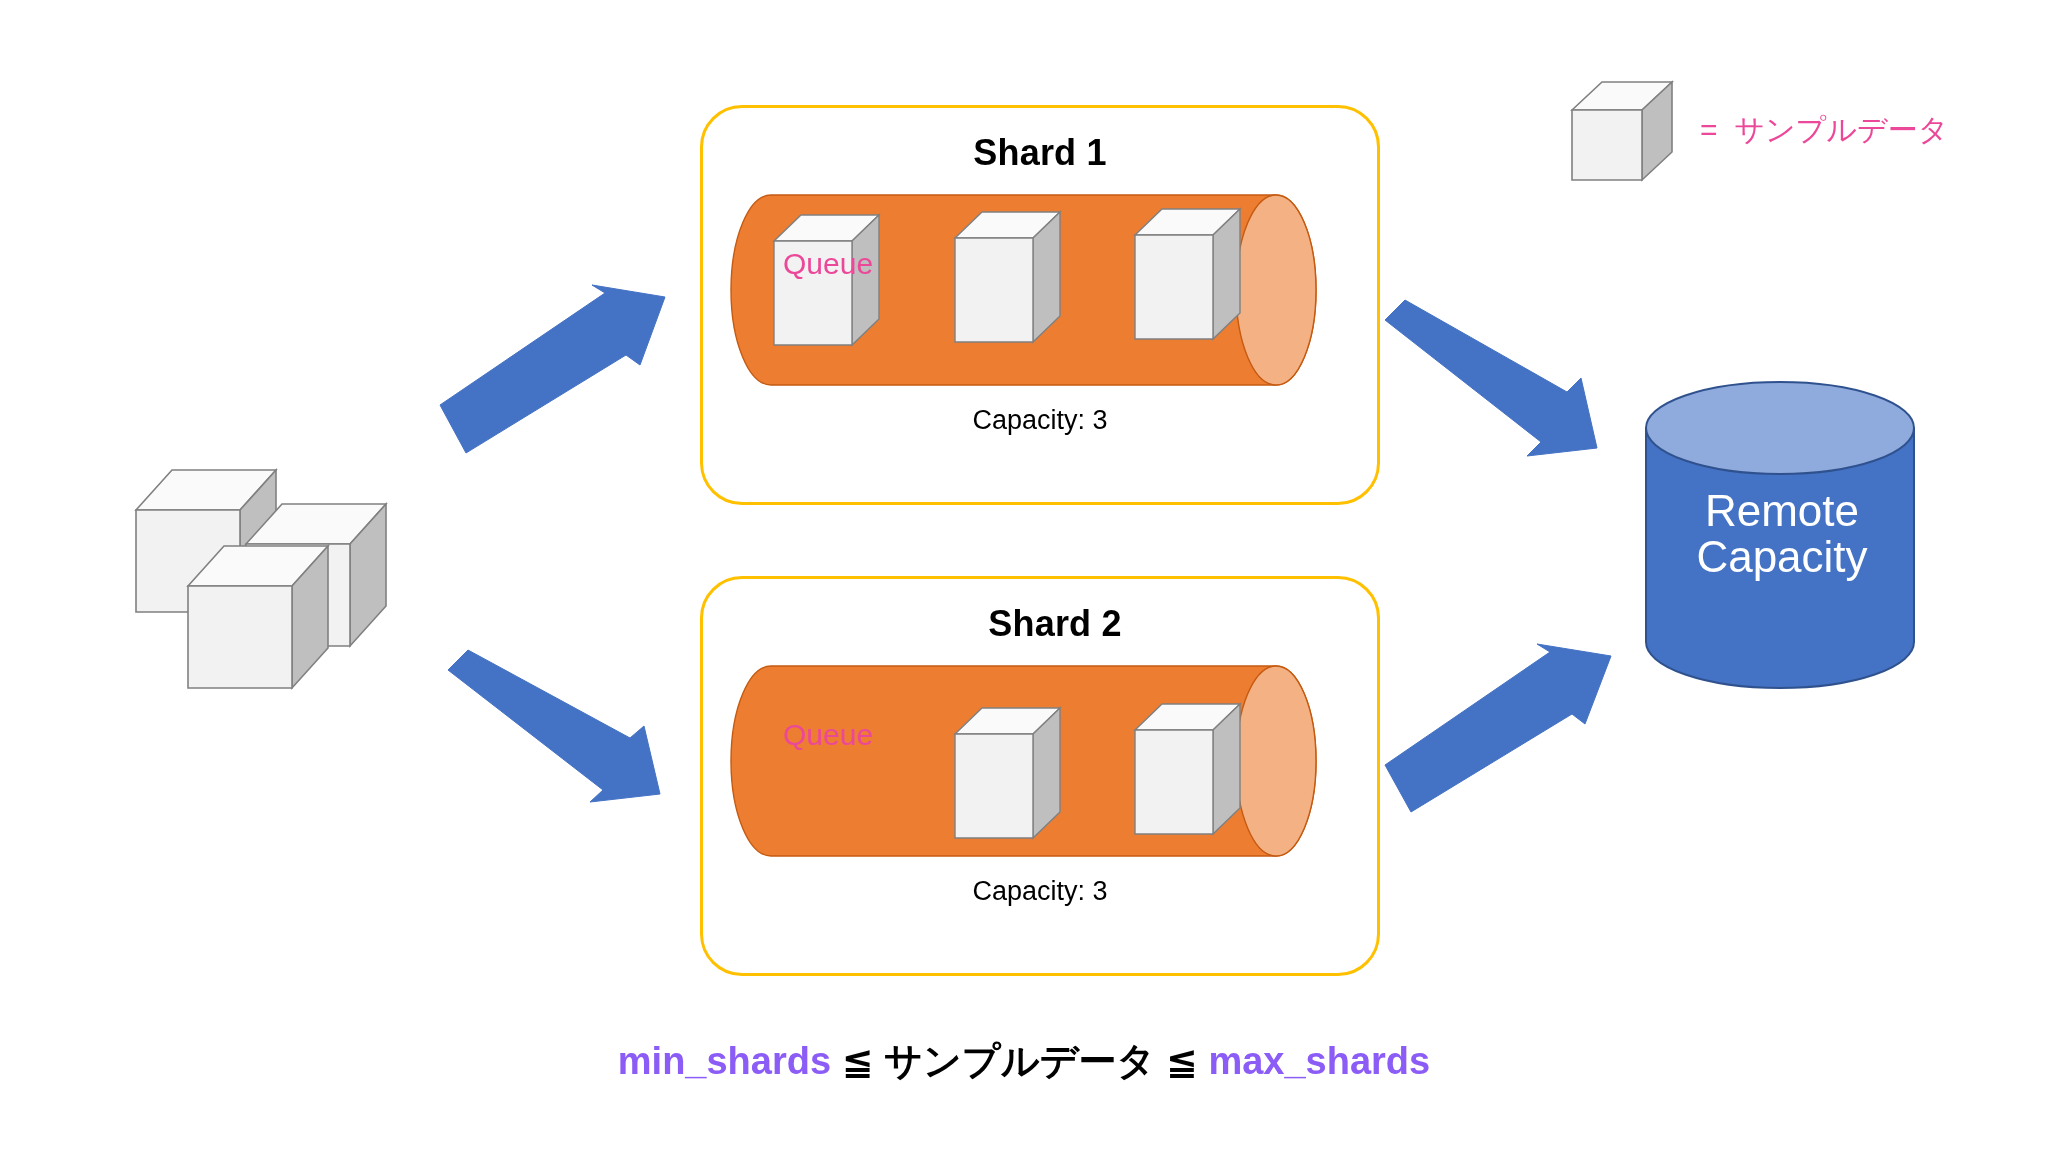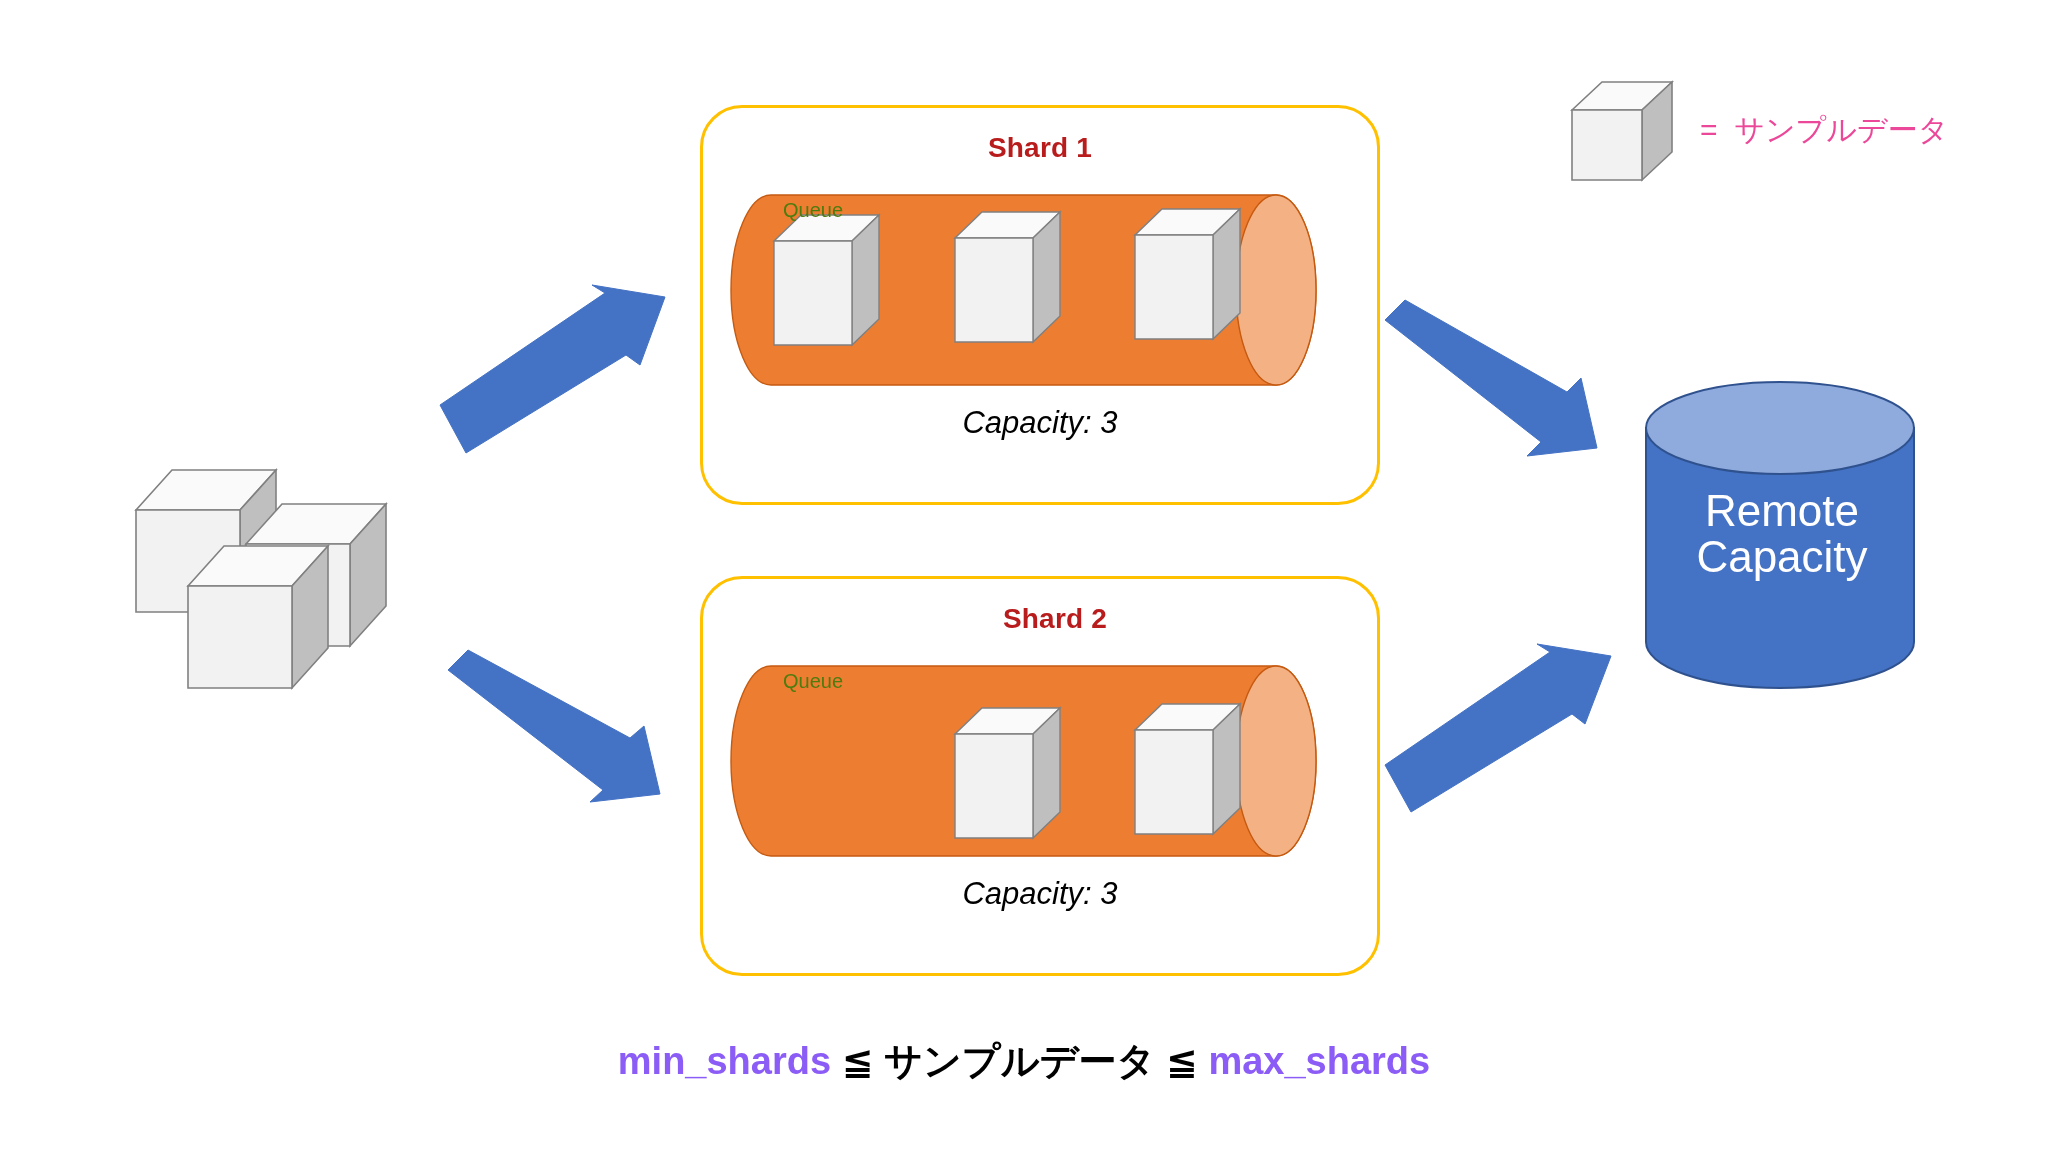--- a/index.html
+++ b/index.html
@@ -23,42 +23,42 @@
     border: 3px solid #FFC000;
     border-radius: 42px;
     background: #ffffff;
     box-sizing: border-box;
   }
   .shard-title {
     position: absolute;
     left: 0;
     width: 100%;
     text-align: center;
-    font-size: 28px;
+    font-size: 36px;
     font-weight: bold;
-    color: #b91c1c;
+    color: #000000;
     letter-spacing: 0.2px;
   }
   .shard-capacity {
     position: absolute;
     left: 0;
     width: 100%;
     text-align: center;
-    font-size: 31px;
+    font-size: 27px;
     color: #000000;
-    font-style: italic;
   }
 
   
   .cyl-wrap { position: absolute; }
   .queue-label {
     position: absolute;
-    font-size: 20px;
-    color: #4d7c0f;
+    font-size: 30px;
+    color: #ec4899;
     z-index: 5;
+    margin-top: 48px;
   }
 
   
   .legend-eq {
     position: absolute;
     font-size: 30px;
     color: #ec4899;
     white-space: nowrap;
   }
   .formula {

